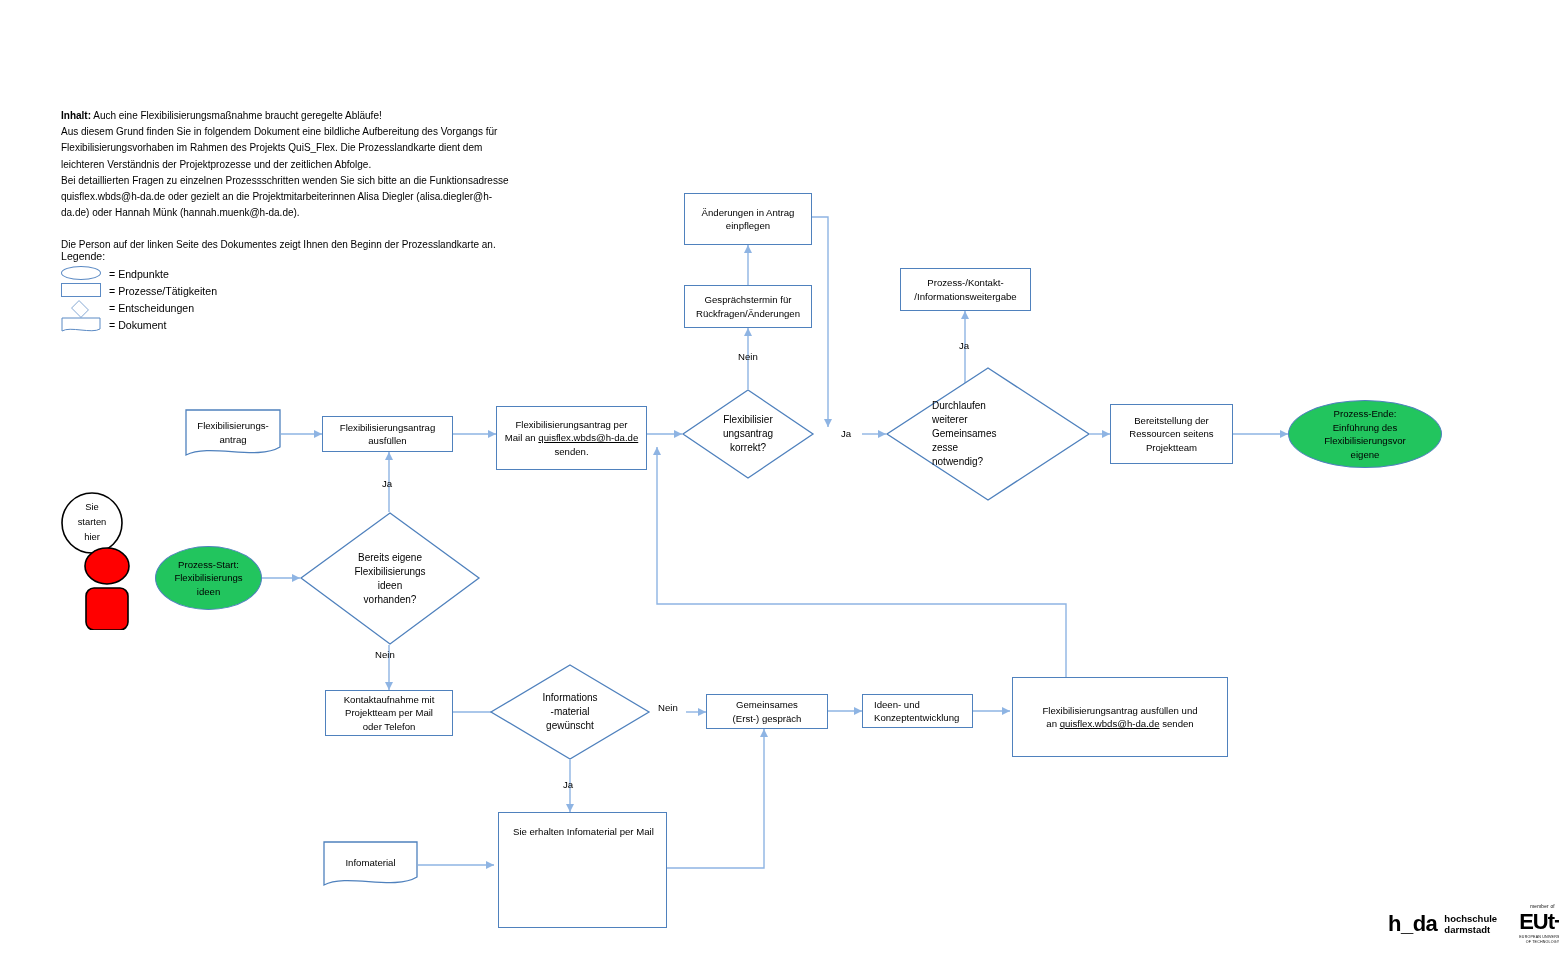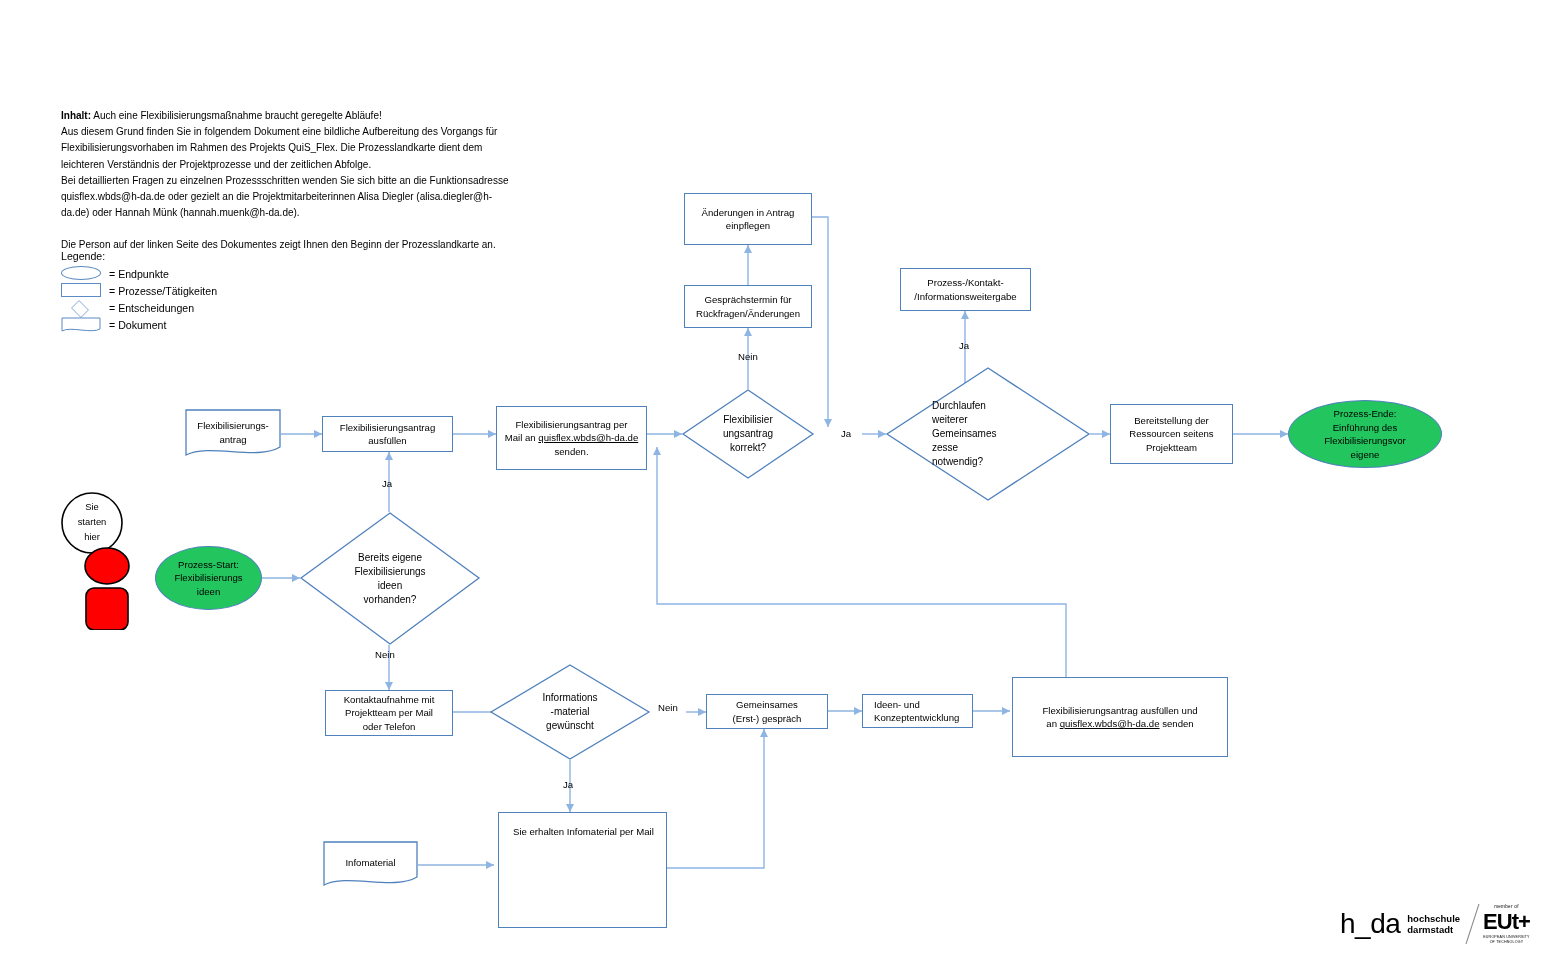--- a/index.html
+++ b/index.html
@@ -50,21 +50,21 @@
 
   
   #wires{position:absolute;left:0;top:0;width:1559px;height:964px;pointer-events:none;}
   .lbl-edge{position:absolute;font-size:9.6px;color:#000;}
 
   
   #person{position:absolute;left:52px;top:485px;width:90px;height:145px;}
 
   
   #logo{position:absolute;left:1340px;top:900px;width:210px;height:48px;display:flex;align-items:center;}
-  #logo .hda{font-size:28px;font-weight:400;letter-spacing:-.5px;}
+  #logo .hda{font-size:22px;font-weight:700;letter-spacing:-.5px;margin-left:48px;}
   #logo .hda-sub{font-size:9.5px;line-height:11px;font-weight:700;margin-left:7px;}
   #logo .sep{width:1px;height:42px;background:#888;transform:rotate(18deg);margin:0 10px 0 12px;}
   #logo .eut{text-align:center;}
   #logo .eut .m{font-size:4.6px;letter-spacing:.3px;}
   #logo .eut .big{font-size:22px;font-weight:700;letter-spacing:-1px;}
   #logo .eut .sm{font-size:3.6px;letter-spacing:.2px;line-height:5px;}
 </style>
 </head>
 <body>
 

